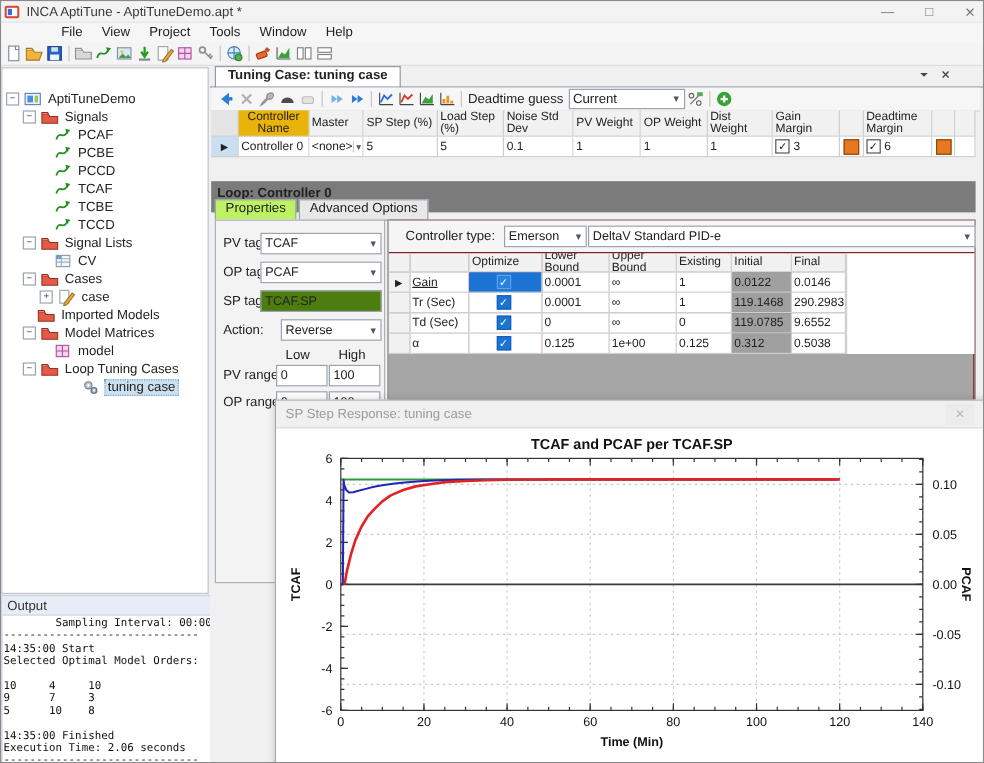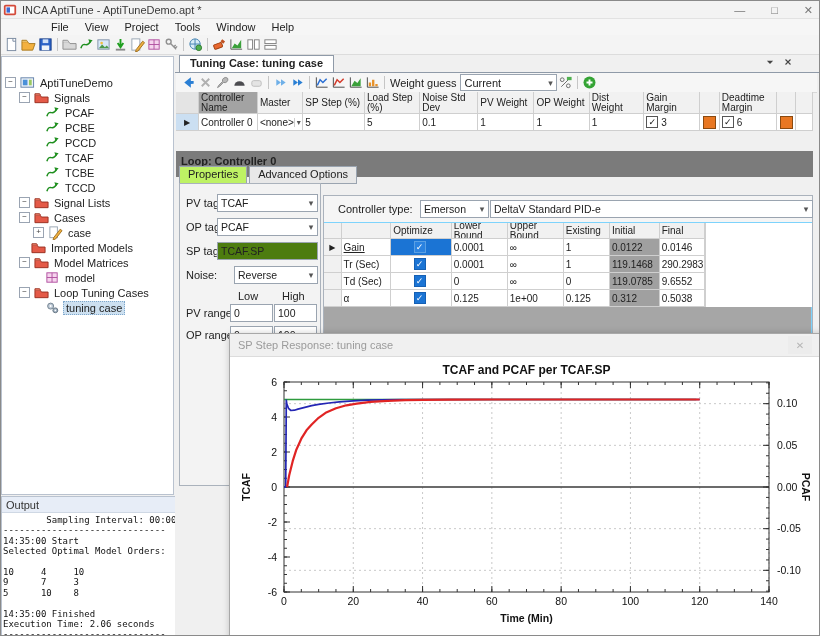--- a/index.html
+++ b/index.html
@@ -40,35 +40,35 @@
   #doc-minis{position:absolute;right:28px;top:2px;display:flex;gap:8px;}
   #doc-toolbar{position:absolute;left:1px;top:18px;width:637px;height:19px;background:#f6f6f6;border-bottom:1px solid #d8d8d8;display:flex;align-items:center;padding-left:4px;}
   #ig-label{margin:0 4px 0 2px;color:#222;}
   .combo{height:15px;background:#fff;border:1px solid #9aa4b0;display:inline-flex;align-items:center;padding-left:3px;position:relative;}
   .combo .arr{margin-left:auto;width:12px;text-align:center;color:#555;font-size:9px;}
   
   #grid1{position:absolute;left:1px;top:37px;width:637px;}
   .g-row{display:flex;}
   .g-cell{border-right:1px solid #cfcfcf;border-bottom:1px solid #cfcfcf;font-size:10px;display:flex;align-items:center;padding:0 2px;background:#fff;overflow:hidden;}
   .g-head .g-cell{background:#f1f1f1;color:#222;line-height:10px;}
-  .g-head .g-cell.selcol{background:#a3a3a3;}
+  .g-head .g-cell.selcol{background:#eab308;text-align:center;}
   .cb{width:10px;height:10px;border:1px solid #555;background:#fff;display:inline-flex;align-items:center;justify-content:center;font-size:9px;line-height:9px;color:#111;margin-right:3px;flex:none;}
   .cb.blue{background:#1b74d4;border-color:#1560b4;color:#fff;}
   .orangebox{width:11px;height:11px;background:#e87722;border:1px solid #8a4a10;margin:auto;}
   #darkband{position:absolute;left:1px;top:96px;width:637px;height:26px;background:#7b7b7b;}
   
   #loop-title{position:absolute;left:6px;top:100px;font-weight:bold;font-size:11px;}
   #loop-tabs{position:absolute;left:4px;top:113px;display:flex;align-items:flex-end;height:16px;}
   .ltab{padding:1px 8px;border:1px solid #9aa4b0;background:#e8e8e8;margin-right:2px;height:14px;}
   .ltab.active{background:#bef264;border-bottom-color:#f5f5f5;font-weight:normal;}
   #form-box{position:absolute;left:4px;top:128px;width:140px;height:301px;border:1px solid #aab2bc;background:#f3f3f3;}
   .frm-lbl{position:absolute;color:#222;}
   .frm-ctl{position:absolute;height:16px;background:#fff;border:1px solid #9aa4b0;font-size:10.5px;display:flex;align-items:center;padding-left:3px;}
   .frm-ctl.ro{background:#4d7c0f;}
-  #right-panel{position:absolute;left:148px;top:140px;width:488px;height:150px;background:#7dd3fc;border:1px solid #aab2bc;}
+  #right-panel{position:absolute;left:148px;top:128px;width:488px;height:150px;background:#7f1d1d;border:1px solid #aab2bc;}
   #ctype-row{position:absolute;left:0;top:0;width:100%;height:26px;background:#f5f5f5;}
   #grid2{position:absolute;left:0;top:27px;width:381px;}
   #grid2-empty{position:absolute;left:381px;top:27px;width:106px;height:84px;background:#fff;border-left:1px solid #cfcfcf;}
   #grid2-gray{position:absolute;left:0;top:111px;width:487px;height:38px;background:#a6a6a6;}
   .initcell{background:#a0a0a0 !important;}
   
   #chart-win{left:228px;top:332px;width:600px;height:320px;background:#fff;border:1px solid #a8a8a8;box-shadow:2px 2px 8px rgba(0,0,0,0.3);}
   #chart-titlebar{position:absolute;left:0;top:0;width:100%;height:22px;background:#f0f0f0;border-bottom:1px solid #dcdcdc;display:flex;align-items:center;padding:0 8px;color:#9b9b9b;font-size:11px;}
   #chart-close{position:absolute;right:16px;top:2px;width:24px;height:18px;background:#ececec;color:#b5b5b5;display:flex;align-items:center;justify-content:center;font-size:10px;}
   #chart-svg{position:absolute;left:6px;top:26px;}
@@ -290,20 +290,31 @@
         <div class="tree-row" style="padding-left: 17px;">
           <span class="exp">−</span>
           <span class="ticon">
             <svg width="15" height="15" viewBox="0 0 16 16">
               <path d="M1 5.5h5.5L8 7.5H15v6H1z" fill="#e45a48" stroke="#992f20"></path>
               <path d="M1 5.5V4h5l1 1.5" fill="#ee8068" stroke="#992f20"></path>
             </svg>
           </span>
           <span class="lbl">Signal Lists</span>
         </div>
+        <div class="tree-row" style="padding-left: 31px;">
+          <span class="noexp"></span>
+          <span class="ticon">
+            <svg width="15" height="15" viewBox="0 0 16 16">
+              <rect x="2" y="3" width="12" height="10" fill="#f4f7fa" stroke="#8898aa"></rect>
+              <path d="M2 6h12M2 9h12M6.5 3v10" stroke="#9ab0c4"></path>
+              <rect x="2" y="3" width="4.5" height="3" fill="#6f9ccc"></rect>
+            </svg>
+          </span>
+          <span class="lbl">CV</span>
+        </div>
         <div class="tree-row" style="padding-left: 17px;">
           <span class="exp">−</span>
           <span class="ticon">
             <svg width="15" height="15" viewBox="0 0 16 16">
               <path d="M1 5.5h5.5L8 7.5H15v6H1z" fill="#e45a48" stroke="#992f20"></path>
               <path d="M1 5.5V4h5l1 1.5" fill="#ee8068" stroke="#992f20"></path>
             </svg>
           </span>
           <span class="lbl">Cases</span>
         </div>
@@ -350,21 +361,21 @@
         <div class="tree-row" style="padding-left: 17px;">
           <span class="exp">−</span>
           <span class="ticon">
             <svg width="15" height="15" viewBox="0 0 16 16">
               <path d="M1 5.5h5.5L8 7.5H15v6H1z" fill="#e45a48" stroke="#992f20"></path>
               <path d="M1 5.5V4h5l1 1.5" fill="#ee8068" stroke="#992f20"></path>
             </svg>
           </span>
           <span class="lbl">Loop Tuning Cases</span>
         </div>
-        <div class="tree-row sel" style="padding-left: 31px;">
+        <div class="tree-row sel" style="padding-left: 31px; justify-content: center;">
           <span class="noexp"></span>
           <span class="ticon">
             <svg width="15" height="15" viewBox="0 0 16 16">
               <circle cx="6" cy="6.5" r="3.2" fill="#bcc8d4" stroke="#71818f"></circle>
               <circle cx="6" cy="6.5" r="1.1" fill="#fff"></circle>
               <circle cx="11" cy="11" r="2.6" fill="#9fb0c0" stroke="#61717f"></circle>
               <circle cx="11" cy="11" r="0.9" fill="#fff"></circle>
             </svg>
           </span>
           <span class="lbl">tuning case</span>
@@ -448,21 +459,21 @@
             <path d="M3.5 12l3.5-6 3 2.5 3.5-5v8.5z" fill="#3aa03a"></path>
           </svg>
         </div>
         <div class="icon16">
           <svg width="15" height="15" viewBox="0 0 16 16">
             <path d="M2.5 13V2.5M2.5 13h12" stroke="#444"></path>
             <path d="M4 12V8h2.5v4zM7.5 12V5H10v7zM11 12V9.5h2.5V12z" fill="#e8922a"></path>
           </svg>
         </div>
         <div class="tb-sep"></div>
-        <div id="ig-label">Weight guess</div>
+        <div id="ig-label">Deadtime guess</div>
         <div class="combo" style="width: 92px;">
           <span>Current</span>
           <span class="arr">▾</span>
         </div>
         <div class="icon16">
           <svg width="15" height="15" viewBox="0 0 16 16">
             <circle cx="4.5" cy="5" r="2" fill="none" stroke="#666"></circle>
             <circle cx="11" cy="11.5" r="2" fill="none" stroke="#666"></circle>
             <path d="M12.5 3.5l-9 9" stroke="#666"></path>
             <rect x="9.5" y="2" width="5" height="3.5" fill="#50b050"></rect>
@@ -531,21 +542,21 @@
           <span>TCAF</span>
           <span class="arr">▾</span>
         </div>
       <span class="frm-lbl" style="left:6px;top:37px">OP tag:</span>
       <div class="frm-ctl combo" style="left:37px;top:34px;width:96px">
           <span>PCAF</span>
           <span class="arr">▾</span>
         </div>
       <span class="frm-lbl" style="left:6px;top:61px">SP tag:</span>
       <div class="frm-ctl ro" style="left:37px;top:58px;width:96px">TCAF.SP</div>
-      <span class="frm-lbl" style="left:6px;top:85px">Noise:</span>
+      <span class="frm-lbl" style="left:6px;top:85px">Action:</span>
       <div class="frm-ctl combo" style="left:54px;top:82px;width:79px">
           <span>Reverse</span>
           <span class="arr">▾</span>
         </div>
       <span class="frm-lbl" style="left:58px;top:106px">Low</span>
       <span class="frm-lbl" style="left:102px;top:106px">High</span>
       <span class="frm-lbl" style="left:6px;top:123px">PV range:</span>
       <div class="frm-ctl" style="left:50px;top:120px;width:38px">0</div>
       <div class="frm-ctl" style="left:94px;top:120px;width:38px">100</div>
       <span class="frm-lbl" style="left:6px;top:145px">OP range:</span>

